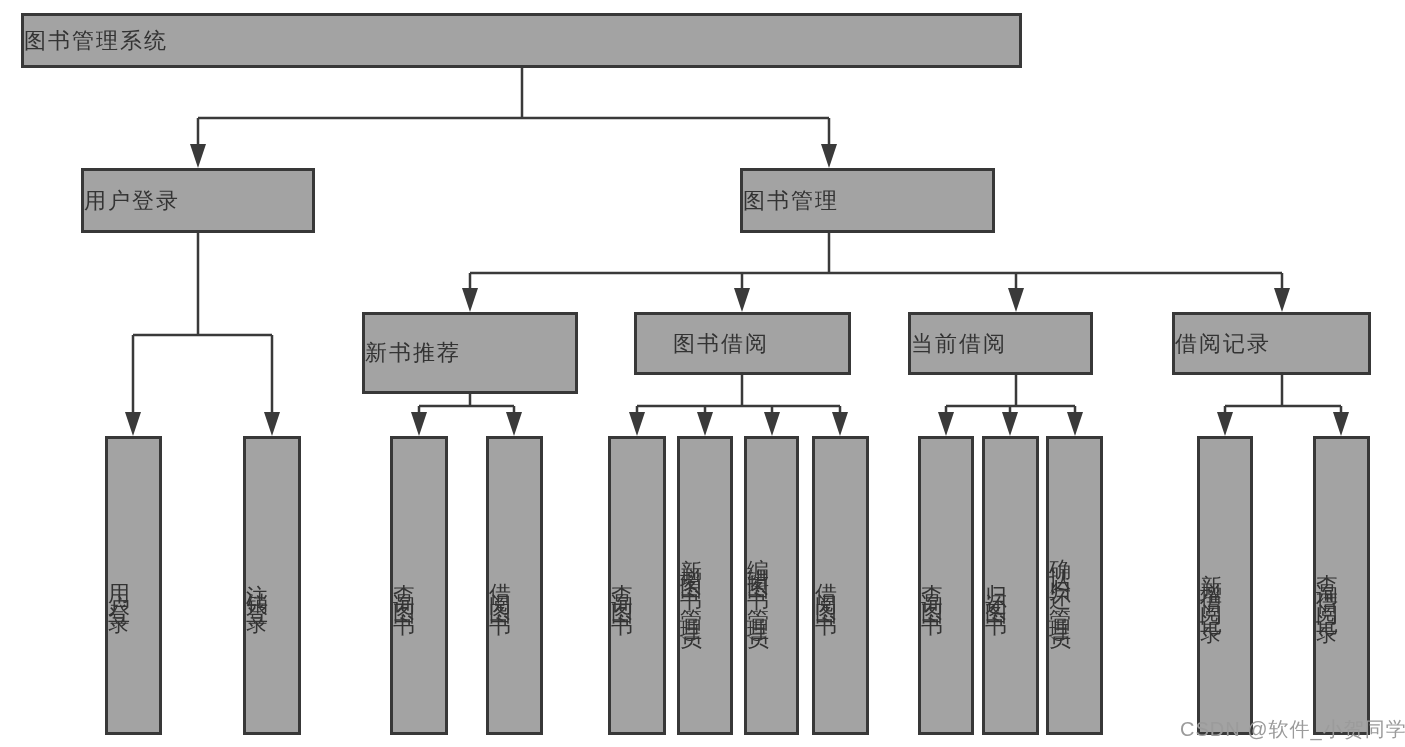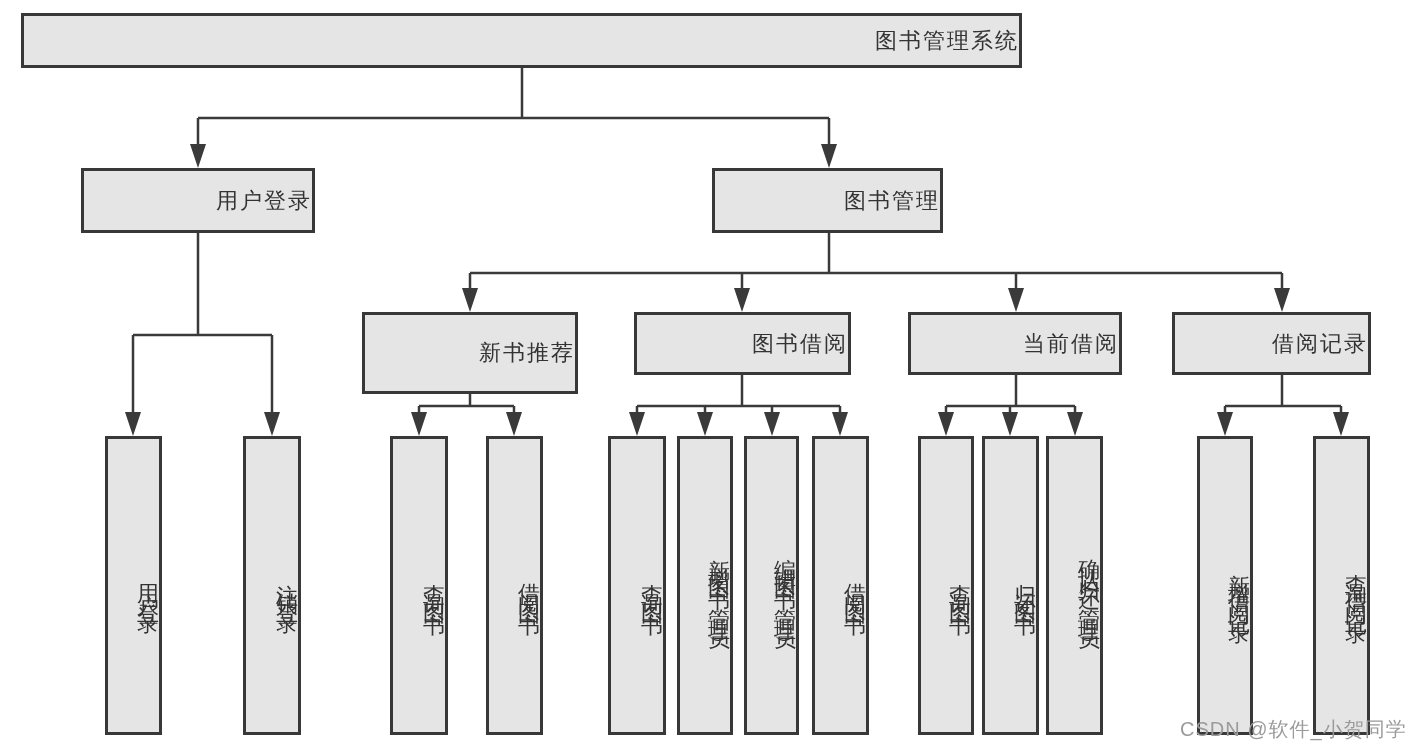--- a/index.html
+++ b/index.html
@@ -17,38 +17,38 @@
   }
   .connectors {
     position: absolute;
     left: 0; top: 0;
     width: 1405px; height: 747px;
     z-index: 1;
   }
   .box {
     position: absolute;
     box-sizing: border-box;
-    background: #e5e5e5;
+    background: #a3a3a3;
     border: 3px solid #383838;
     display: flex;
     align-items: center;
-    justify-content: flex-end;
+    justify-content: flex-start;
     color: #333333;
     font-size: 22px;
     letter-spacing: 2px;
     z-index: 2;
     white-space: nowrap;
   }
   
   .b-root   { left:  21px; top:  13px; width: 1001px; height: 55px; }
   .b-login  { left:  81px; top: 168px; width: 234px; height: 65px; }
-  .b-mgmt   { left: 712px; top: 168px; width: 231px; height: 65px; }
+  .b-mgmt   { left: 740px; top: 168px; width: 255px; height: 65px; }
   .b-newrec { left: 362px; top: 312px; width: 216px; height: 82px; }
   .b-borrow { left: 634px; top: 312px; width: 217px; height: 63px; padding-left: 36px; }
-  .b-current{ left: 908px; top: 312px; width: 214px; height: 63px; }
+  .b-current{ left: 908px; top: 312px; width: 185px; height: 63px; }
   .b-record { left:1172px; top: 312px; width: 199px; height: 63px; }
   
   .vbox {
     top: 436px;
     height: 299px;
     letter-spacing: 0;
   }
   .vbox .vtext {
     writing-mode: vertical-rl;
     text-orientation: mixed;

